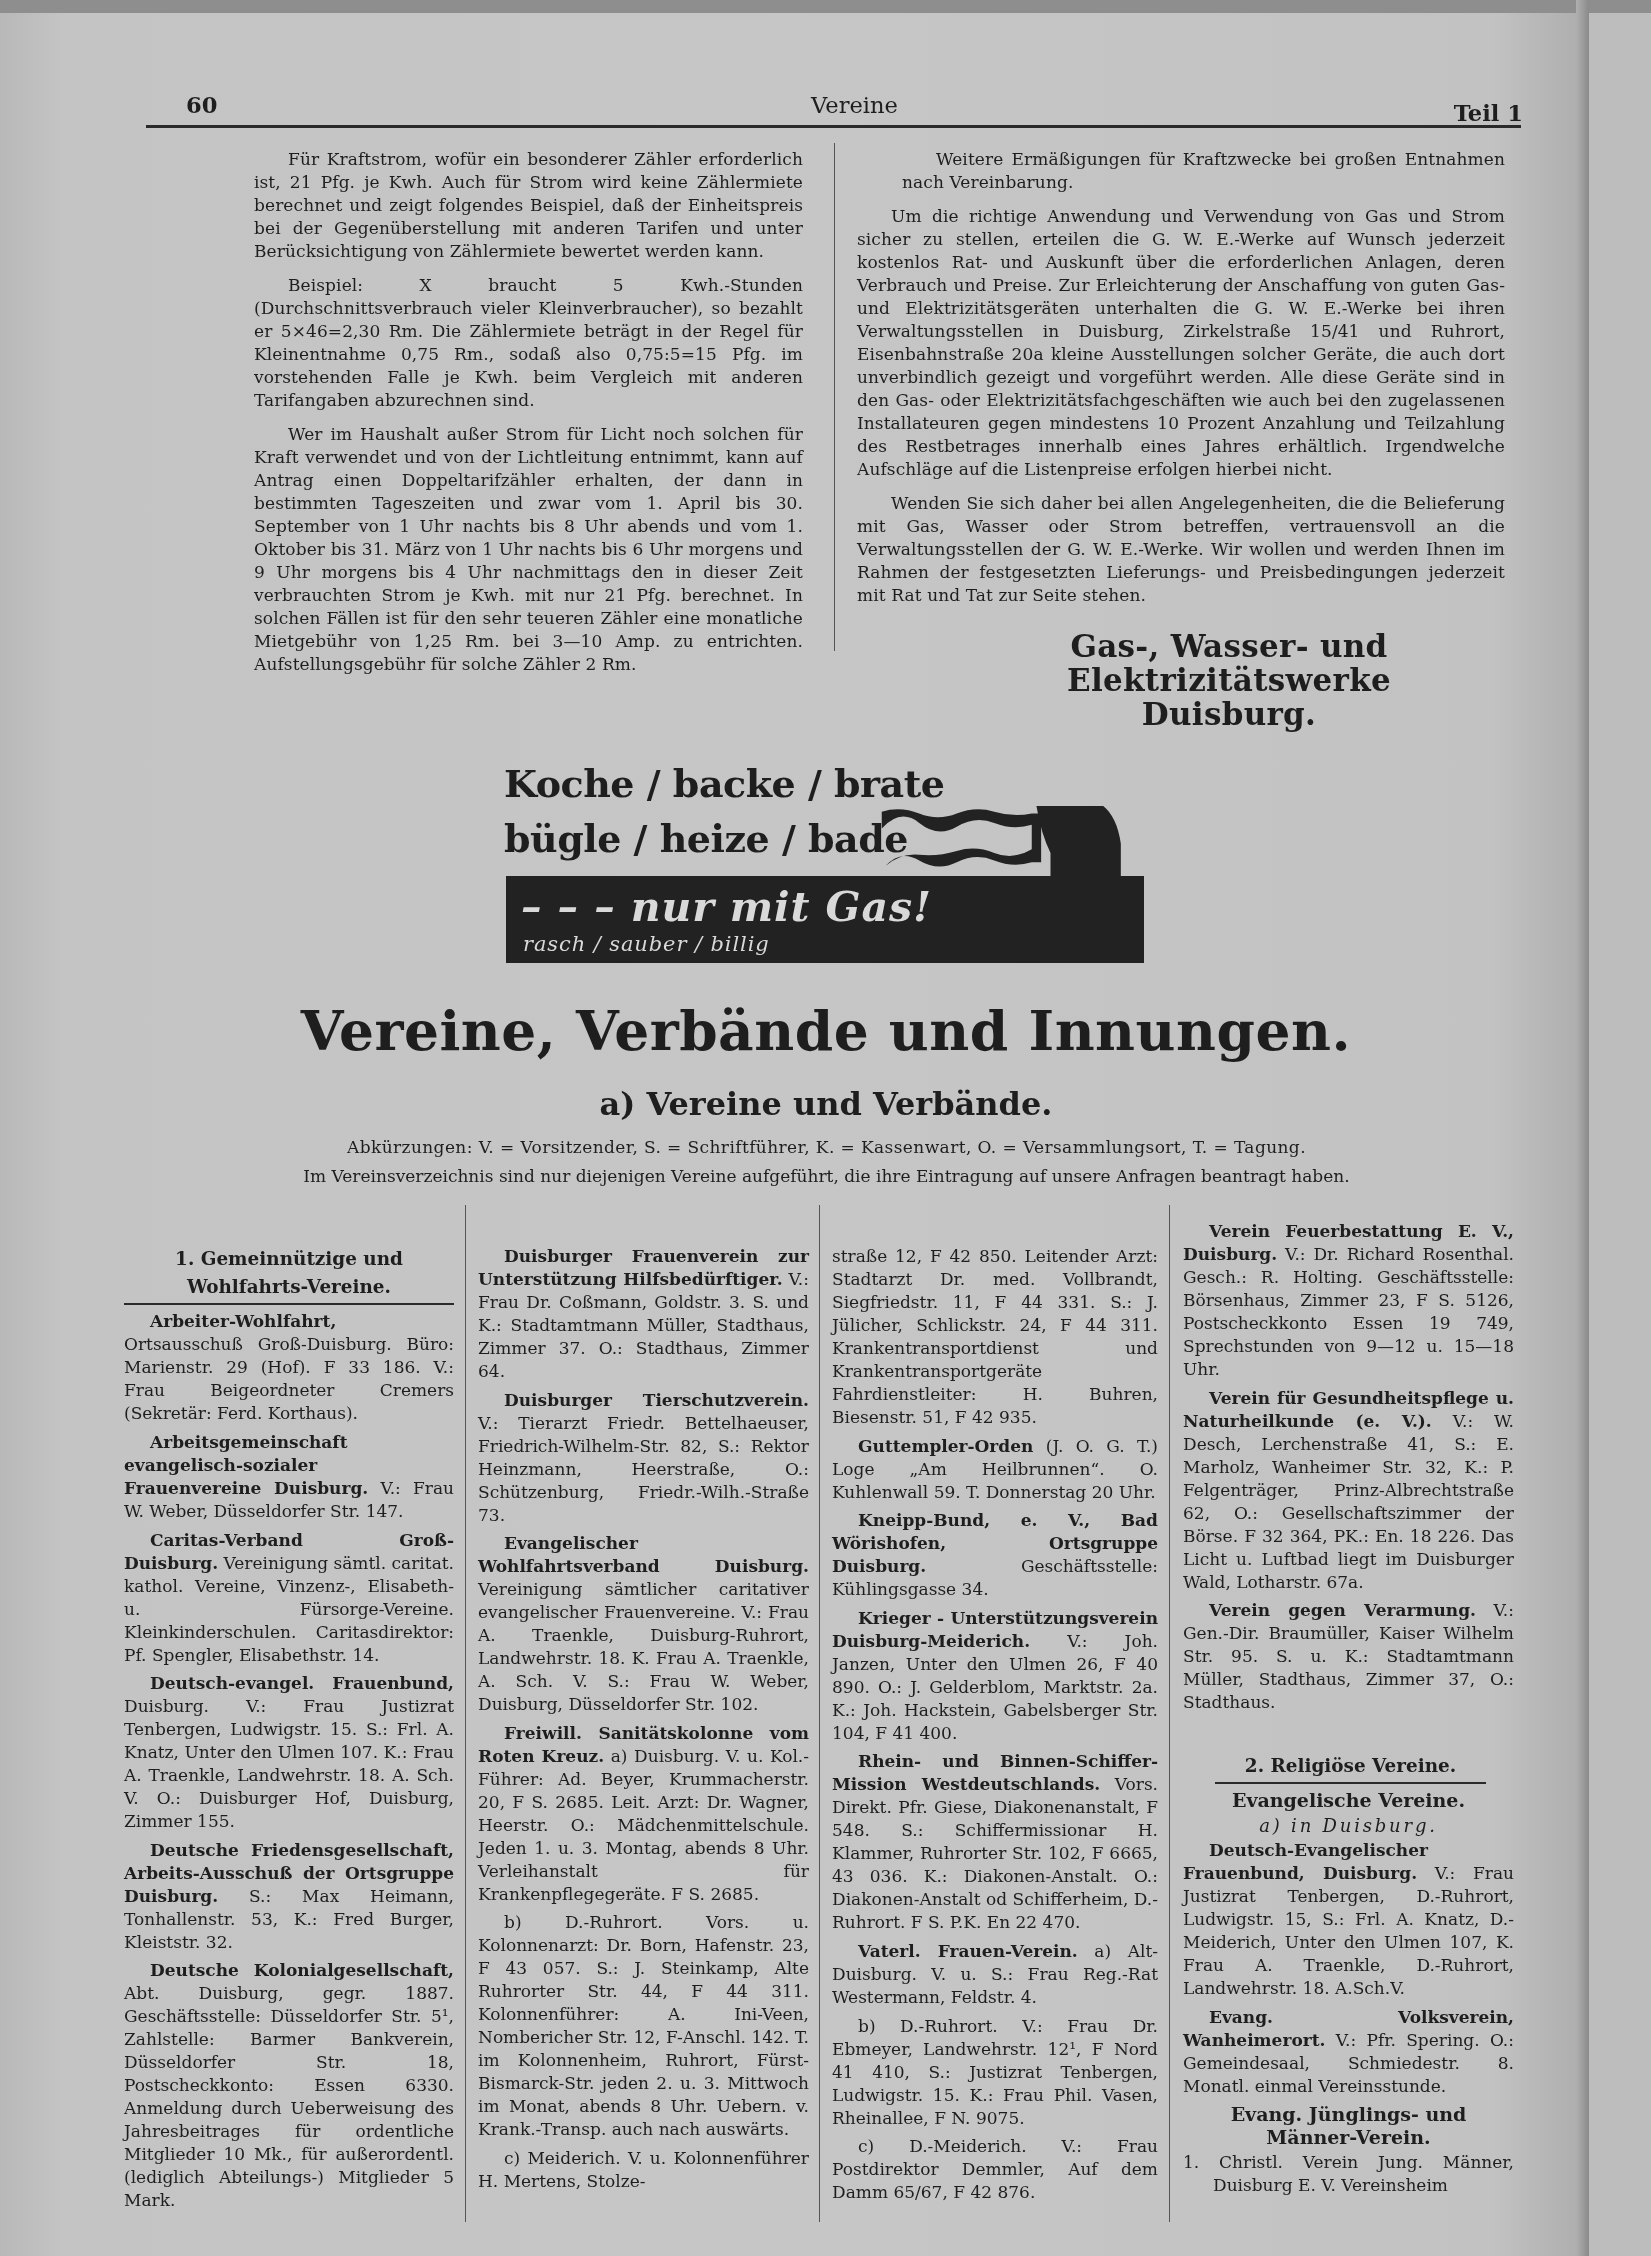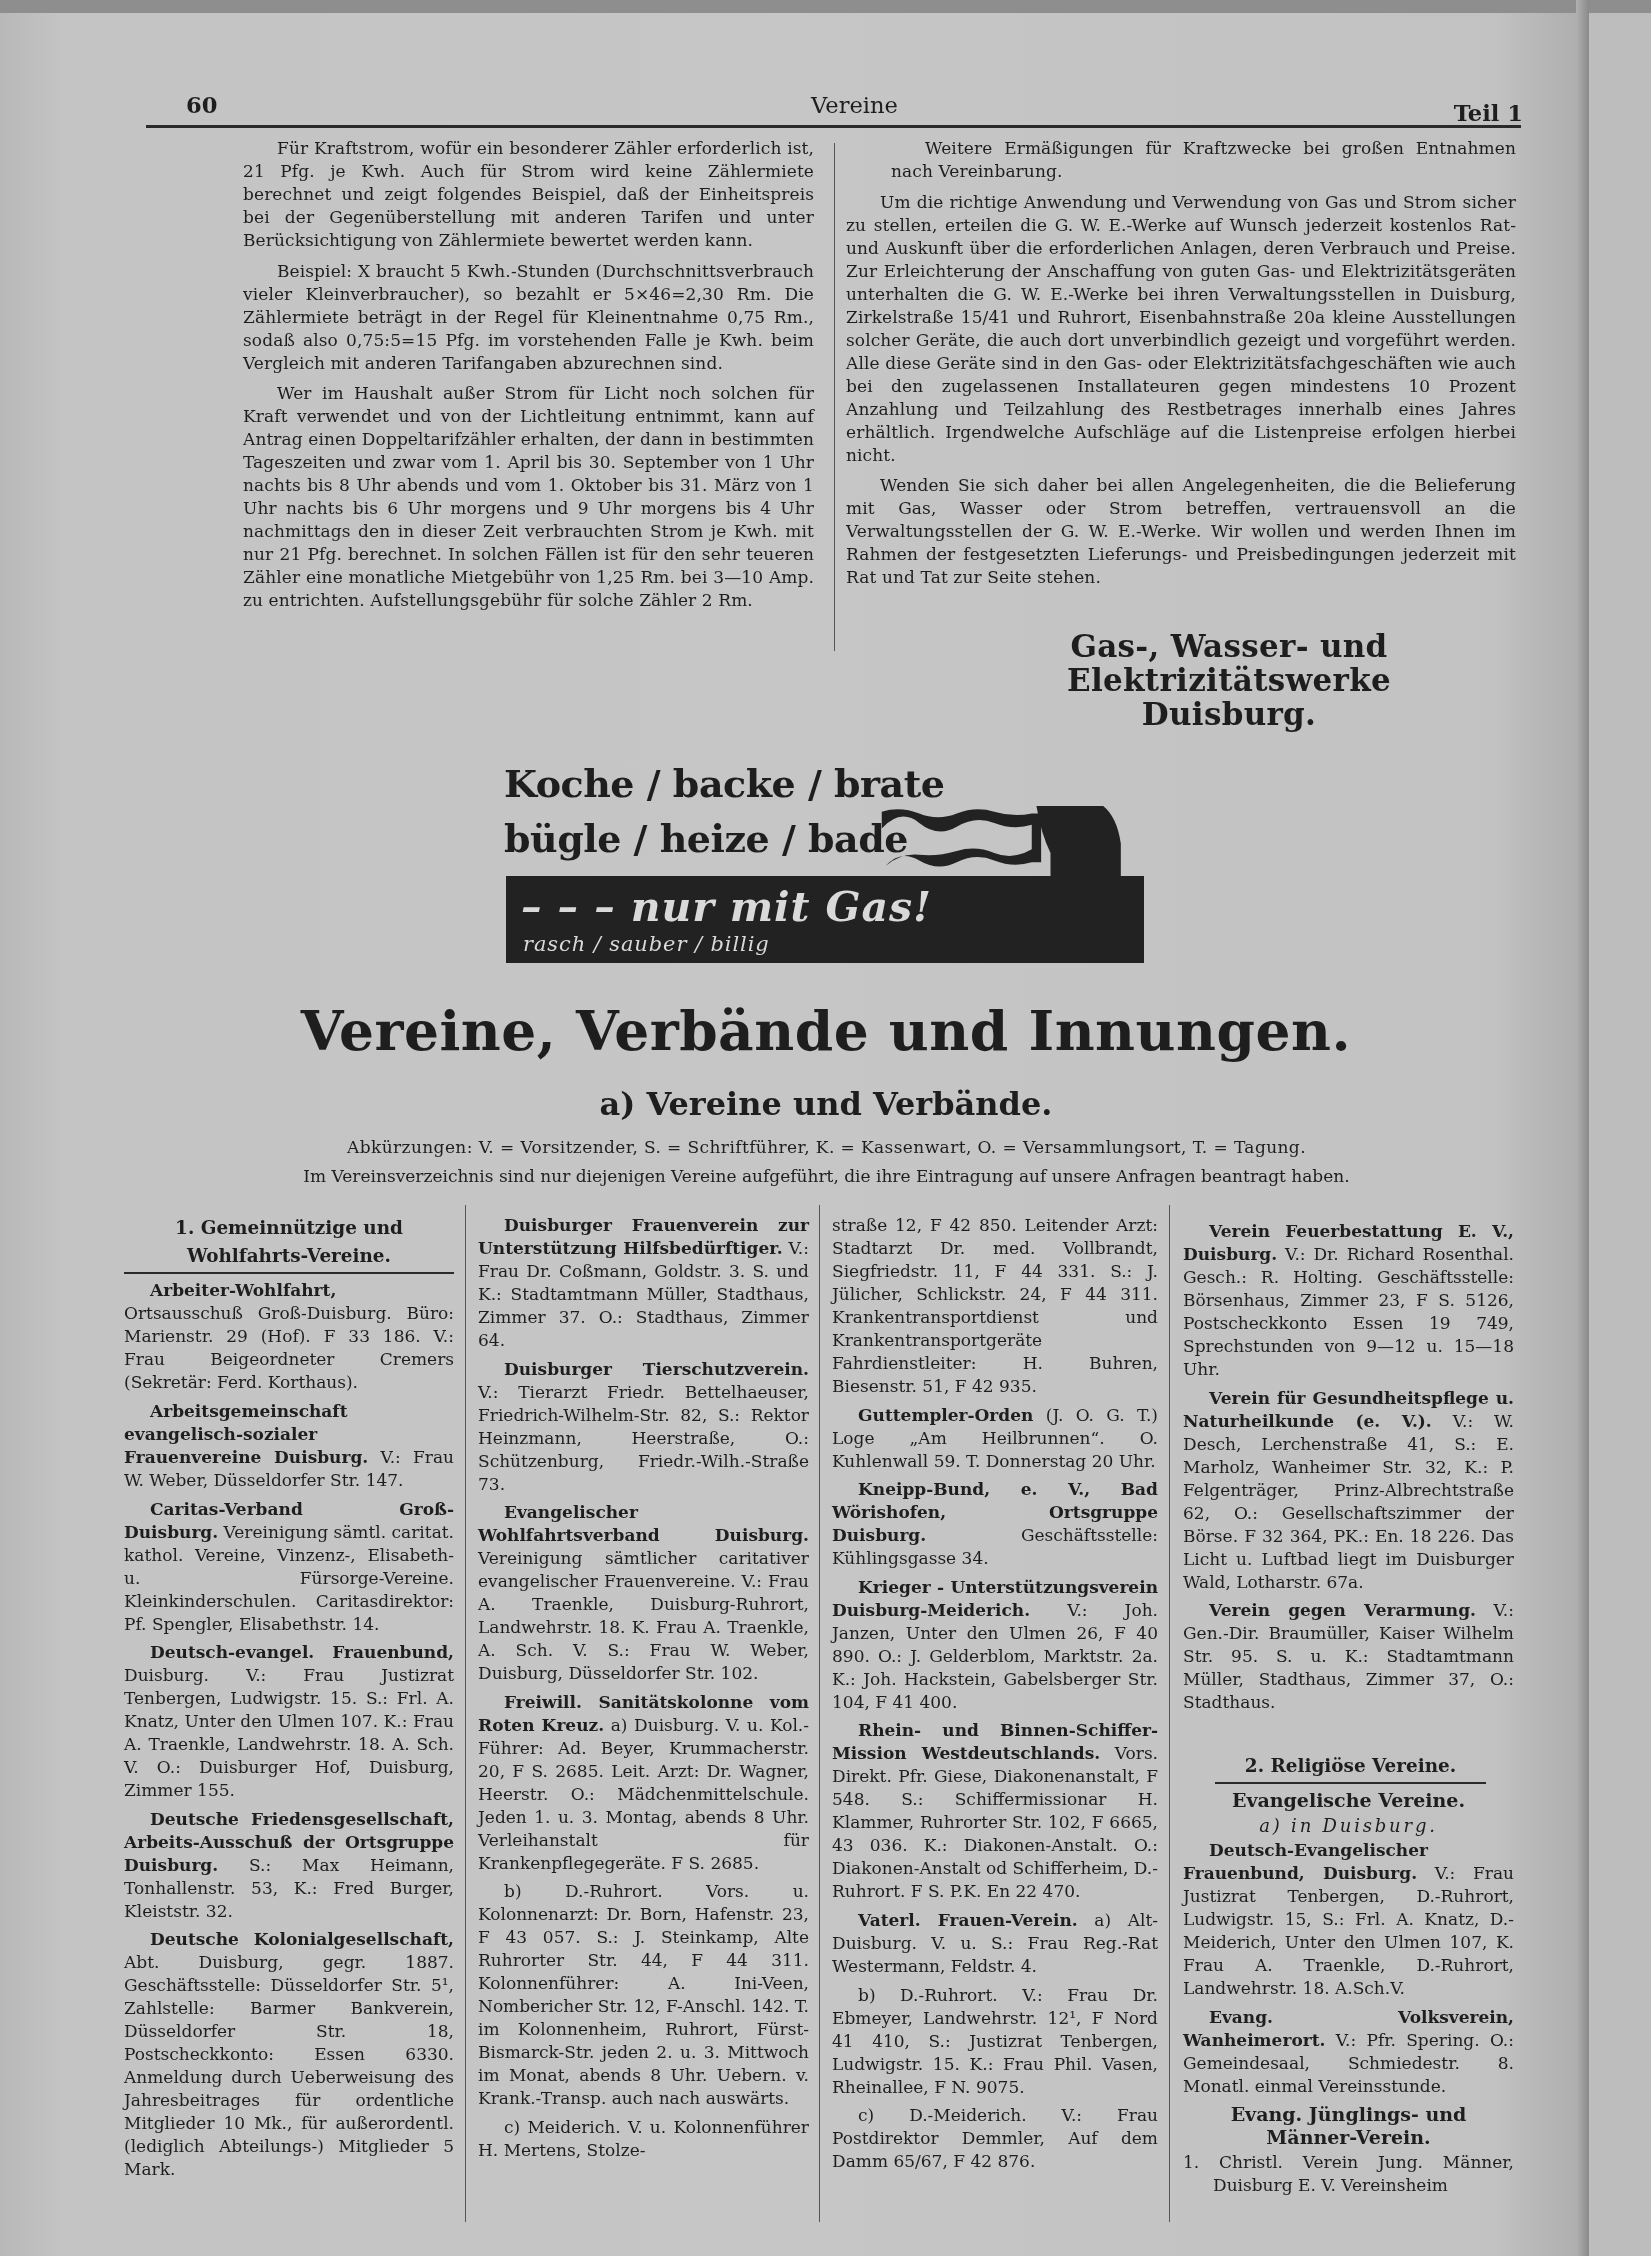--- a/index.html
+++ b/index.html
@@ -16,41 +16,41 @@
   .top-edge { position: absolute; left: 0; top: 0; width: 1652px; height: 13px; background: #8e8e8e; }
   .right-edge { position: absolute; right: 0; top: 0; width: 13px; height: 2256px; background: linear-gradient(90deg,#b0b0b0,#8a8a8a); }
 
   .header { position: absolute; left: 186px; top: 92px; width: 1337px; height: 41px; }
   .header .pno { position: absolute; left: 0; top: 0; font-weight: bold; font-size: 22.6px; }
   .header .title { position: absolute; left: 0; right: 0; top: 0; text-align: center; font-weight: normal; font-size: 22.6px; }
   .header .part { position: absolute; right: 0; top: 7.5px; font-weight: bold; font-size: 22.6px; }
   .header-rule { position: absolute; left: 146px; top: 125px; width: 1375px; height: 2.8px; background: #2a2a2a; }
 
   .col { position: absolute; font-size: 17px; line-height: 23px; text-align: justify; letter-spacing: 0.1px; }
-  .col p { margin: 0; text-indent: 34px; }
+  .col p { margin: 11px; text-indent: 34px; }
   .col p + p { margin-top: 7.5px; }
   .vrule { position: absolute; width: 0.9px; background: #555; }
 
   .signature { position: absolute; left: 942px; top: 629px; width: 574px; text-align: center; font-weight: bold; font-size: 31px; line-height: 34px; letter-spacing: 0.3px; }
 
   .ad { position: absolute; left: 504px; top: 725px; width: 640px; height: 202px; margin-top: 36px; }
   .ad .line { position: absolute; left: 0; font-weight: bold; font-size: 38px; letter-spacing: -0.5px; font-family: "DejaVu Serif", serif; }
   .ad .l1 { top: 0; }
   .ad .l2 { top: 55px; text-align: right; }
   .ad .band { position: absolute; left: 1.9px; top: 115px; width: 638px; height: 87px; background: #222; }
   .ad .slogan { position: absolute; left: 17px; top: 122px; color: #d9d9d9; font-style: italic; font-weight: bold; font-size: 41px; letter-spacing: 0.9px; }
   .ad .tagline { position: absolute; left: 19px; top: 171px; color: #d9d9d9; font-style: italic; font-size: 21px; letter-spacing: 0.9px; }
   .ad .flame { position: absolute; left: 377px; top: 45px; }
 
   .main-title { position: absolute; left: 0; width: 1652px; top: 998px; text-align: center; font-weight: bold; font-size: 55px; letter-spacing: 0.5px; }
   .sub-title { position: absolute; left: 0; width: 1652px; top: 1085px; text-align: center; font-weight: bold; font-size: 32px; }
   .abbr { position: absolute; left: 252px; width: 1149px; top: 1137px; font-size: 17px; text-align: center; letter-spacing: 0.4px; }
   .note { position: absolute; left: 252px; width: 1149px; top: 1166px; font-size: 17px; text-align: center; }
 
-  .dir { position: absolute; top: 1214px; font-size: 17px; line-height: 23px; text-align: justify; }
+  .dir { position: absolute; top: 1245px; font-size: 17px; line-height: 23px; text-align: justify; }
   .dir .entry { margin: 0 0 5.6px 0; text-indent: 26px; }
   .dir .entry b { font-weight: bold; }
   .dir .sec { font-weight: bold; font-size: 18.4px; text-align: center; border-bottom: 2.8px solid #2a2a2a; padding-bottom: 1.9px; margin-bottom: 5.6px; line-height: 28px; text-indent: 0; }
   .dir .subsec { font-weight: bold; font-size: 19px; text-align: center; text-indent: 0; margin: 1.9px 0 1.9px 0; }
   .dir .subsub { text-align: center; font-size: 18px; letter-spacing: 2.8px; text-indent: 0; margin-bottom: 1.9px; font-style: italic; }
   .dir .gap { height: 32px; }
 </style>
 </head>
 <body>
 

